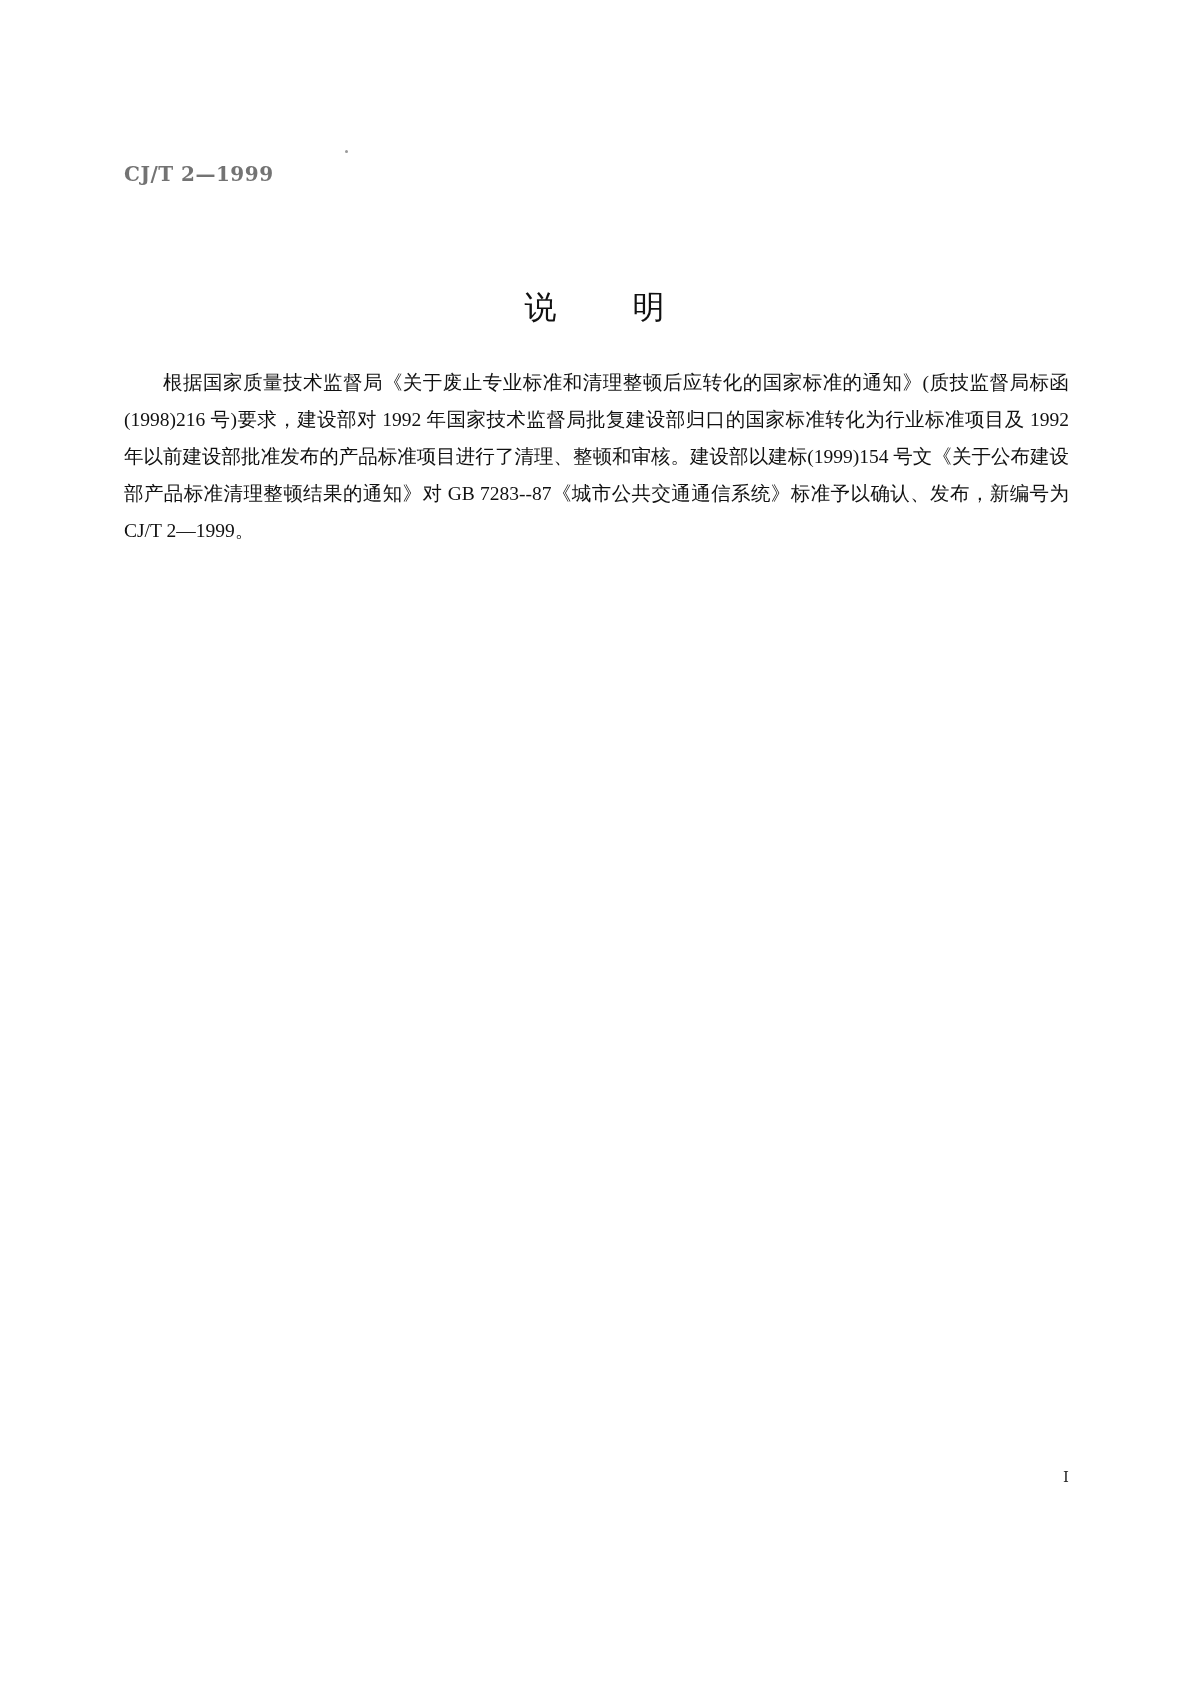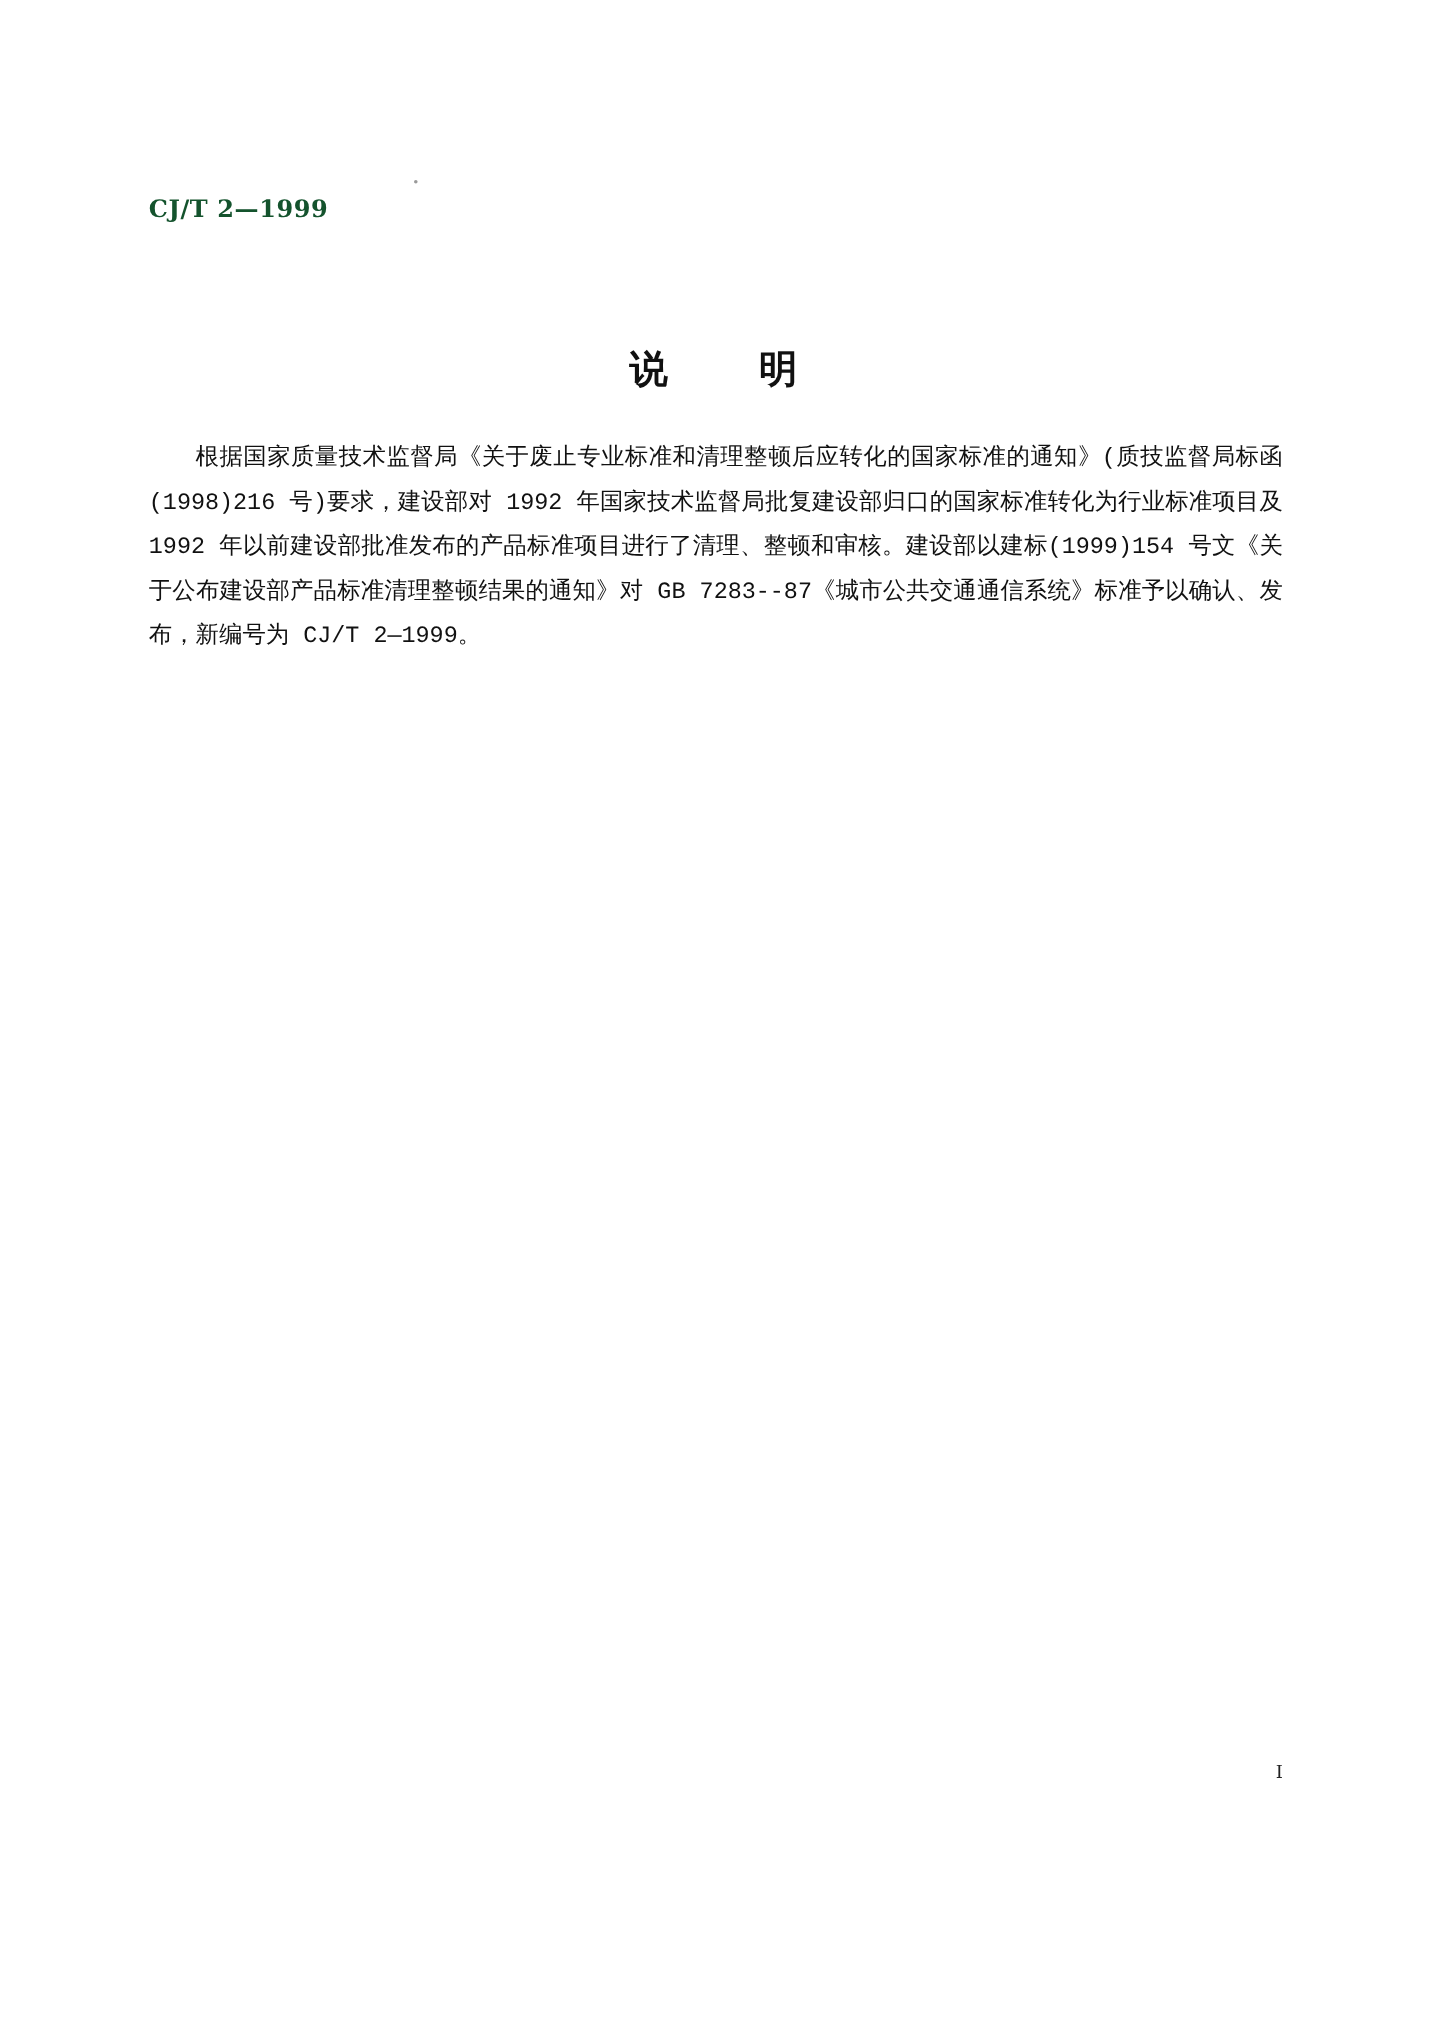--- a/index.html
+++ b/index.html
@@ -20,45 +20,45 @@
     overflow: hidden;
   }
   .std-number {
     position: absolute;
     left: 124px;
     top: 162px;
     font-family: "DejaVu Serif", "Liberation Serif", serif;
     font-weight: bold;
     font-size: 20px;
     letter-spacing: 0.5px;
-    color: #14532d;
+    color: #737373;
     white-space: nowrap;
   }
   .doc-title {
     position: absolute;
     left: 0;
     right: 0;
     top: 286px;
     text-align: center;
     font-family: "DejaVu Sans", "Liberation Sans", sans-serif;
-    font-weight: bold;
+    font-weight: normal;
     font-size: 32px;
     letter-spacing: 0.06em;
     color: #111111;
   }
   .doc-title .gap {
     display: inline-block;
     width: 74px;
   }
   .body-text {
     position: absolute;
     left: 124px;
     top: 364px;
     width: 945px;
-    font-family: Liberation Mono, monospace;
+    font-family: Liberation Serif, serif;
     font-size: 19.5px;
     line-height: 37px;
     color: #111111;
     text-align: justify;
   }
   .para {
     margin: 0;
     text-indent: 2em;
     text-align: justify;
     text-justify: inter-character;

